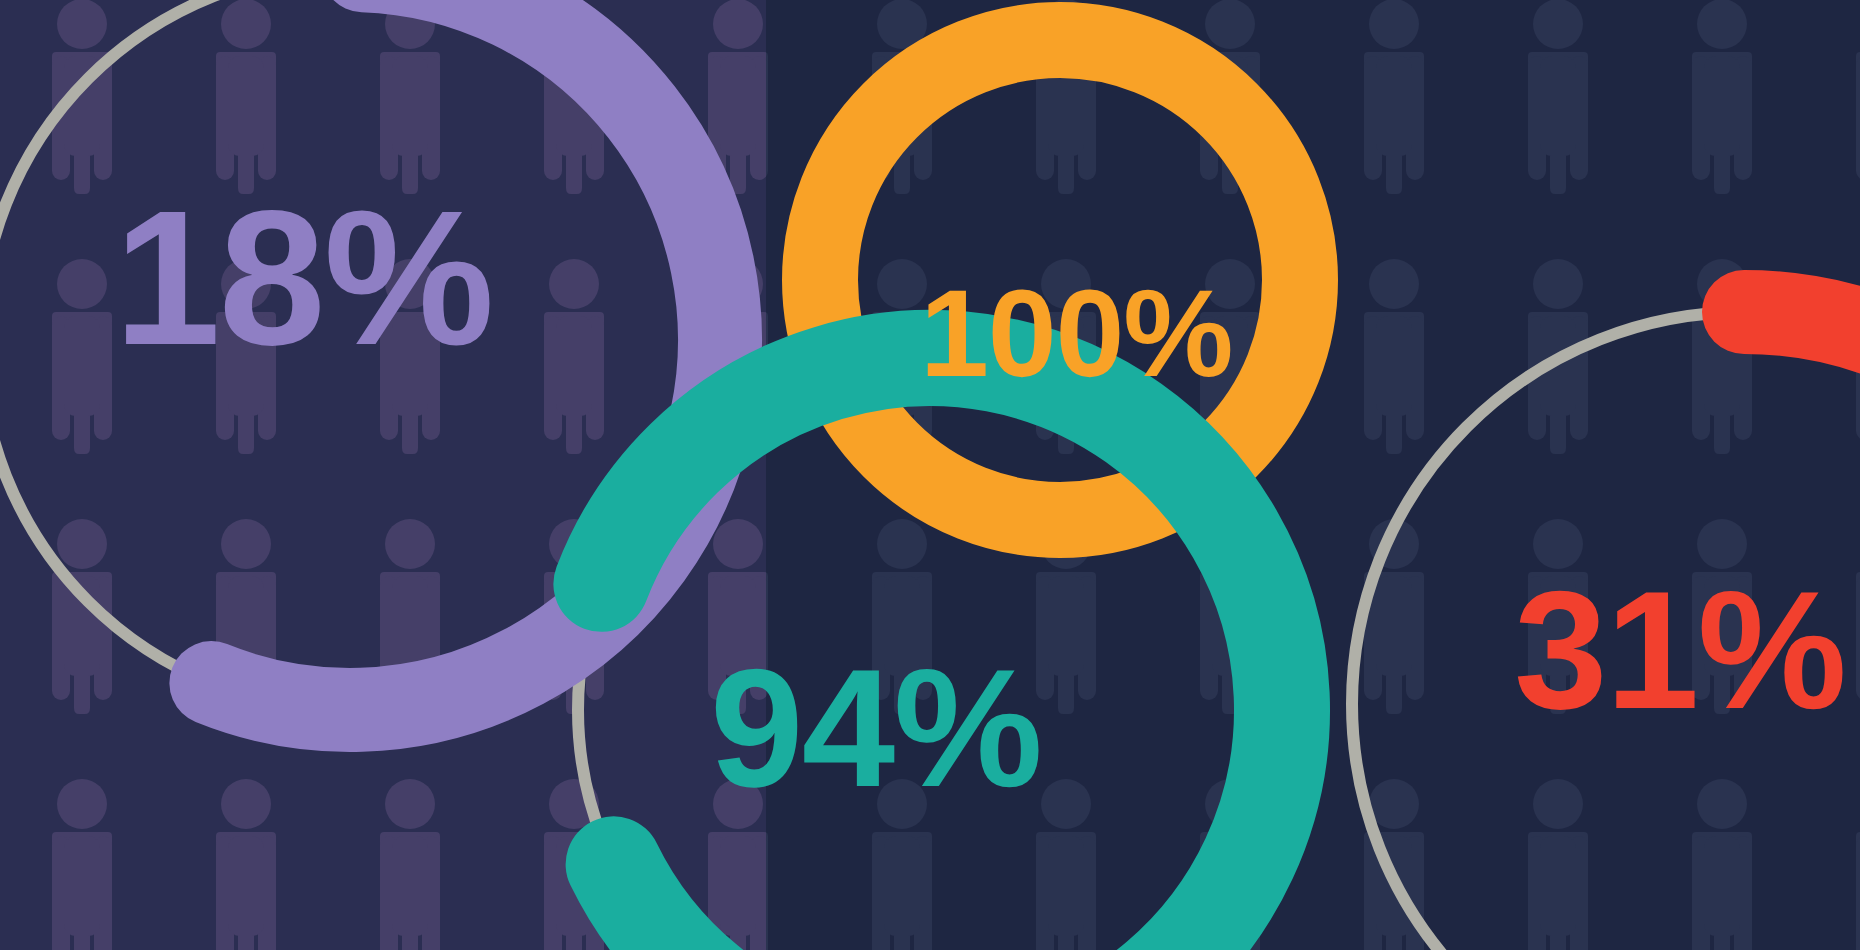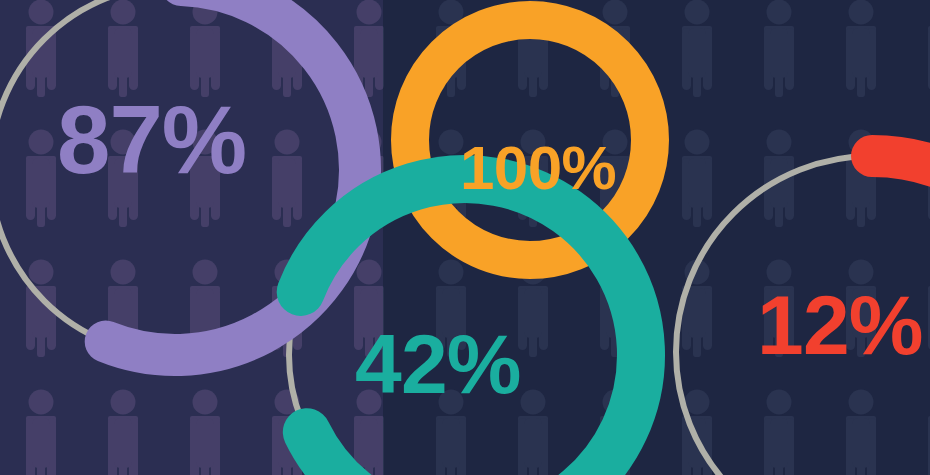--- a/index.html
+++ b/index.html
@@ -309,18 +309,18 @@
         <circle cx="872" cy="352" r="196"></circle>
       </g>
     <g id="ring-arcs" fill="none" stroke-linecap="round">
         <path d="M 181.46 -14.89 A 185 185 0 1 1 105.70 341.53" stroke="#8f7fc4" stroke-width="42" fill="none" stroke-linecap="round"></path>
         <circle cx="530" cy="140" r="120" stroke="#f9a227" stroke-width="38" fill="none" stroke-linecap="round"></circle>
         <path d="M 300.69 291.93 A 176 176 0 1 1 306.81 432.15" stroke="#1aae9f" stroke-width="48" fill="none" stroke-linecap="round"></path>
         <path d="M 872.00 156.00 A 196 196 0 0 1 1045.06 259.98" stroke="#f2402e" stroke-width="42" fill="none" stroke-linecap="round"></path>
       </g>
   </svg>
 
-  <div class="pct-label" id="label-purple">87%</div>
+  <div class="pct-label" id="label-purple">18%</div>
   <div class="pct-label" id="label-orange">100%</div>
-  <div class="pct-label" id="label-teal">42%</div>
-  <div class="pct-label" id="label-red">12%</div>
+  <div class="pct-label" id="label-teal">94%</div>
+  <div class="pct-label" id="label-red">31%</div>
 
 </div>
 
 </body></html>

